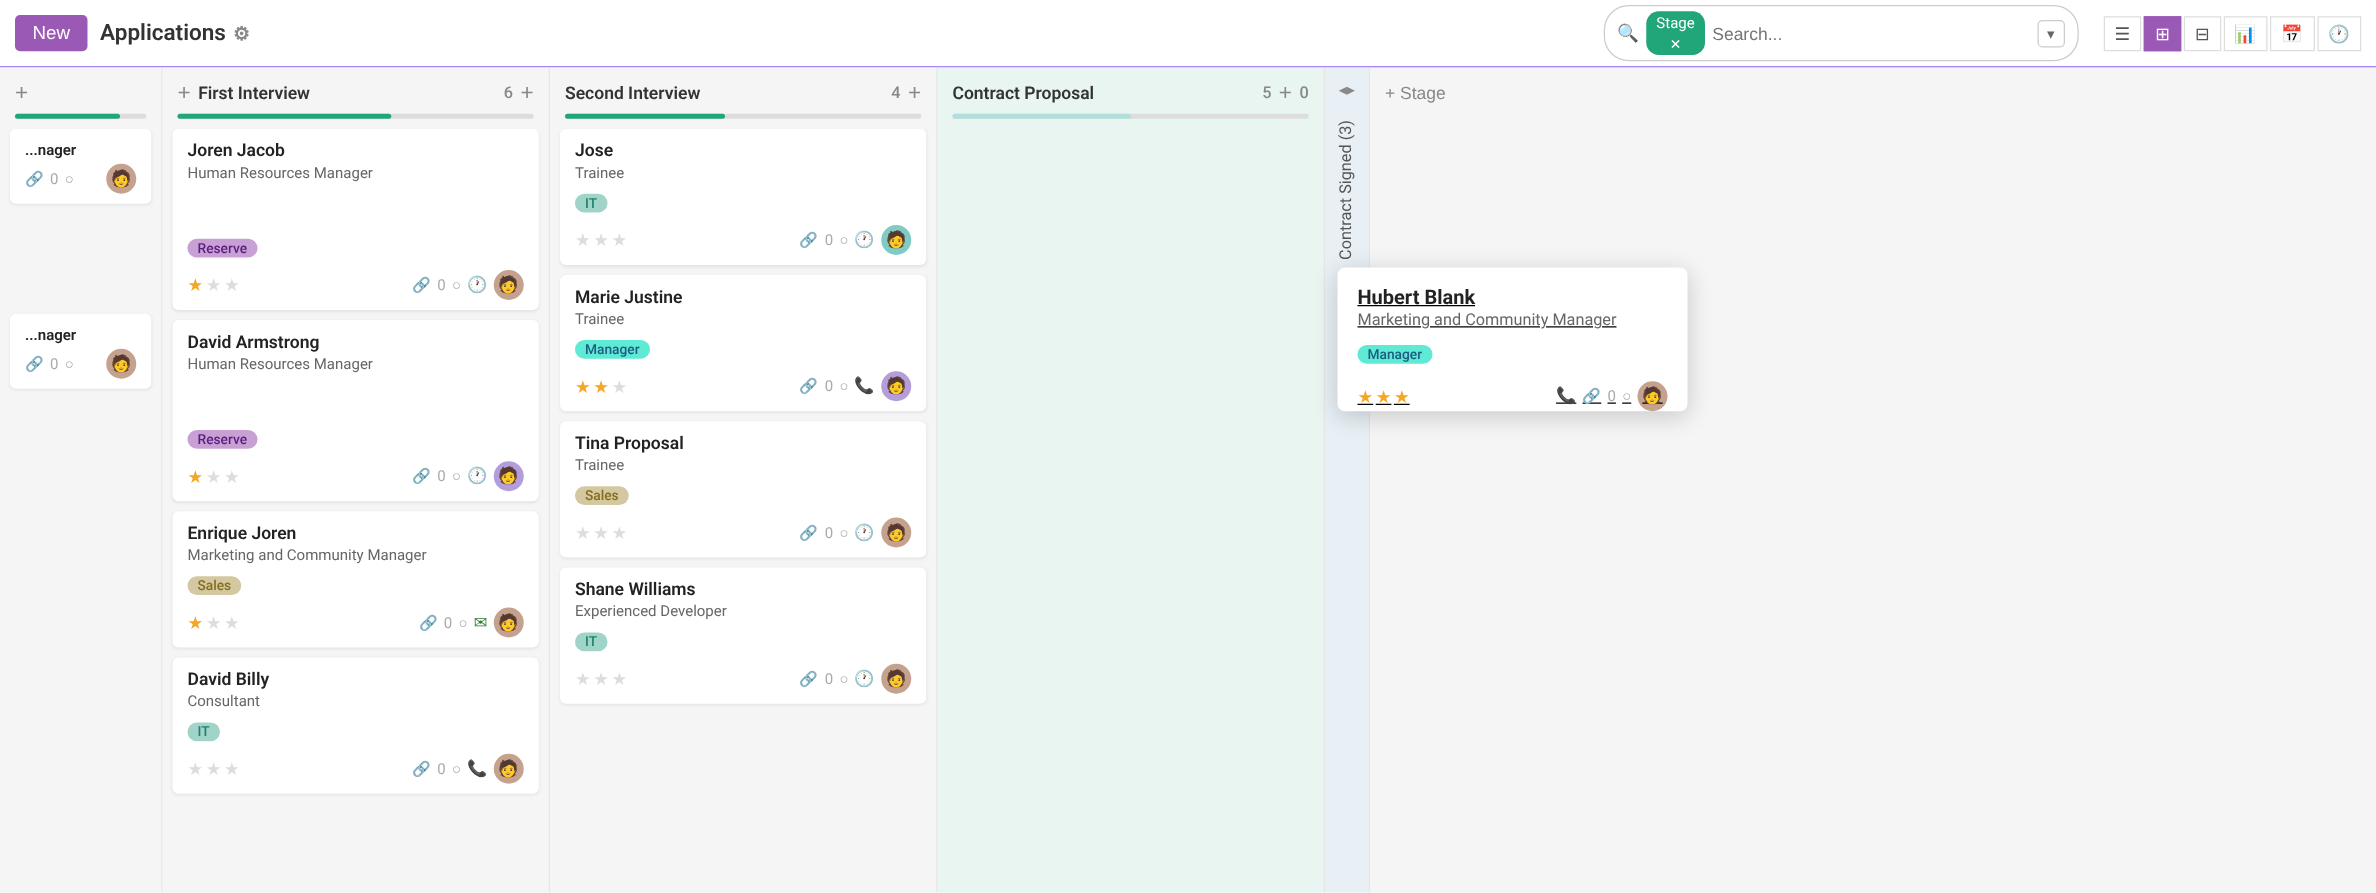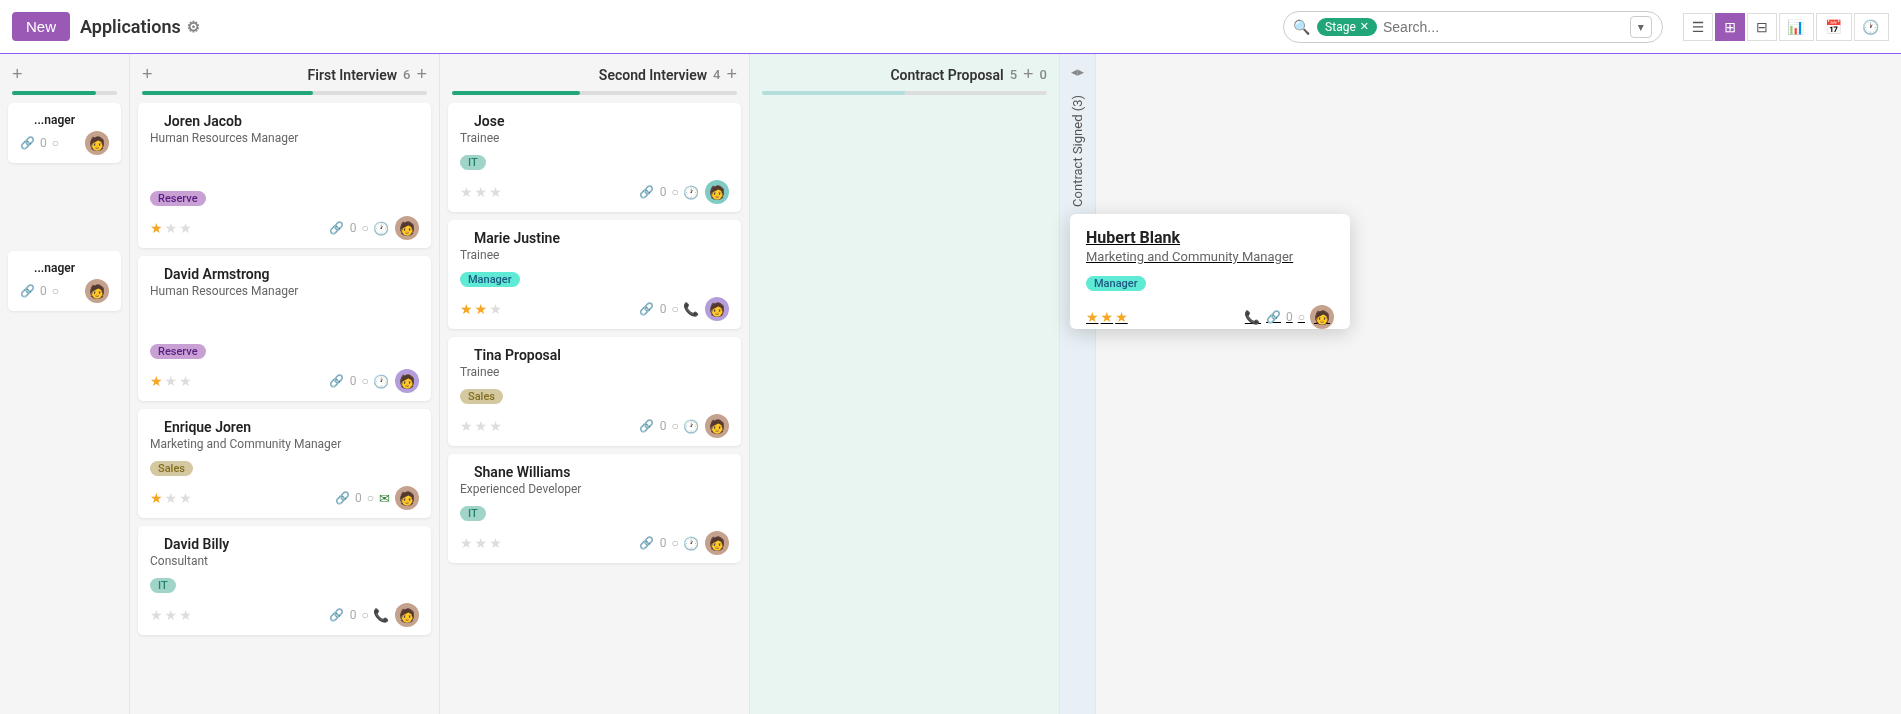--- a/index.html
+++ b/index.html
@@ -48,20 +48,21 @@
     .search-icon { color: #888; font-size: 14px; }
     .stage-badge {
       display: flex;
       align-items: center;
       background: #21a679;
       color: #fff;
       border-radius: 10px;
       padding: 2px 8px;
       font-size: 12px;
       gap: 4px;
+      flex-direction: column;
     }
     .stage-badge .close { cursor: pointer; font-size: 11px; }
     .search-input {
       border: none;
       outline: none;
       font-size: 14px;
       flex: 1;
       min-width: 120px;
     }
     .dropdown-arrow {
@@ -116,21 +117,20 @@
       display: flex;
       align-items: center;
       padding: 10px 12px 6px;
       gap: 6px;
     }
     .column-title {
       font-size: 14px;
       font-weight: 600;
       color: #333;
       flex: 1;
-      text-align: right;
     }
     .column-count {
       font-size: 13px;
       color: #888;
       font-weight: 500;
     }
     .add-col-btn {
       color: #888;
       font-size: 18px;
       cursor: pointer;
@@ -164,21 +164,20 @@
       padding: 10px 12px 8px;
       box-shadow: 0 1px 3px rgba(0,0,0,0.08);
       cursor: pointer;
       position: relative;
     }
     .card-name {
       font-size: 14px;
       font-weight: 600;
       color: #222;
       margin-bottom: 2px;
-      margin-left: 14px;
     }
     .card-role {
       font-size: 12px;
       color: #666;
       margin-bottom: 6px;
     }
     .tag {
       display: inline-block;
       padding: 1px 8px;
       border-radius: 10px;
@@ -600,14 +599,17 @@
     <div class="cards-container">
       
     </div>
   </div>
 
   <div class="column-collapsed">
     <span class="collapsed-arrows">◂▸</span>
     <span class="collapsed-title">Contract Signed (3)</span>
   </div>
 
+  <div class="column-add-stage">
+    <button class="add-stage-btn">+ Stage</button>
+  </div>
 
 </div>
 
 </body></html>

